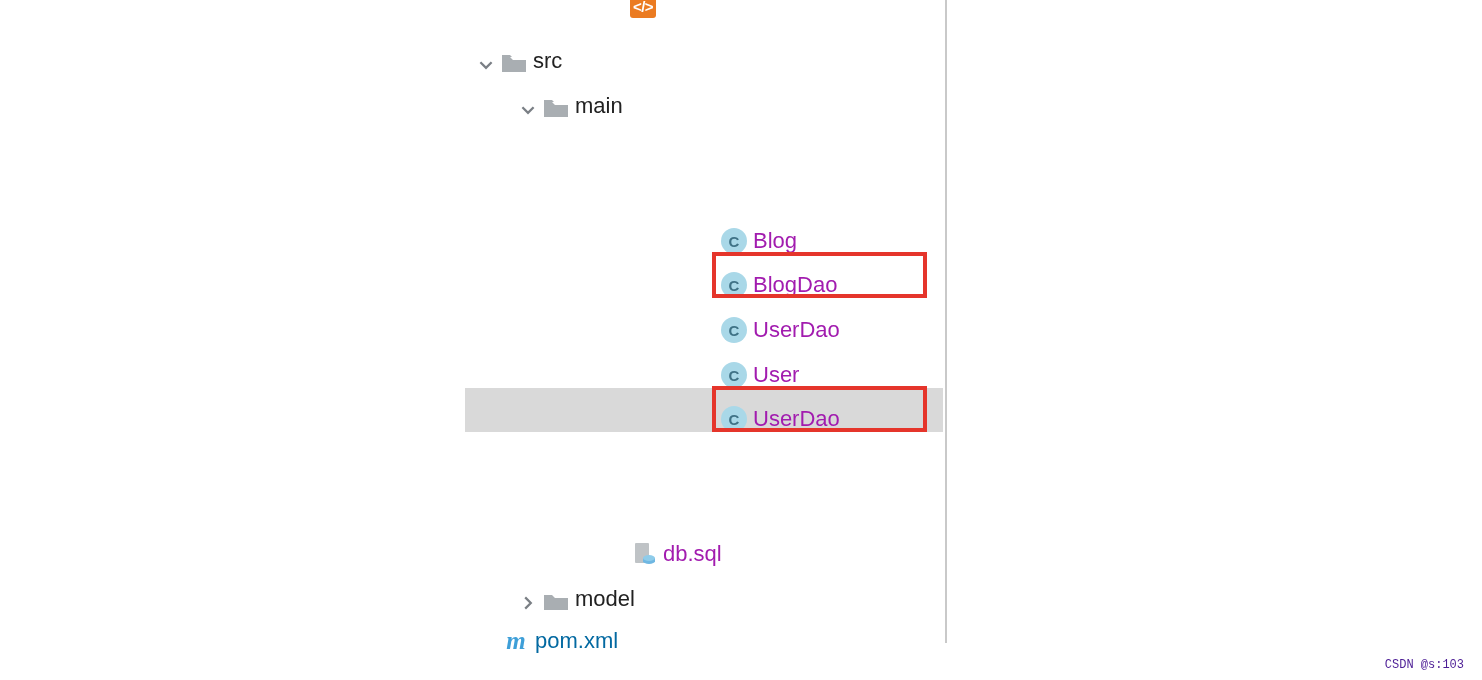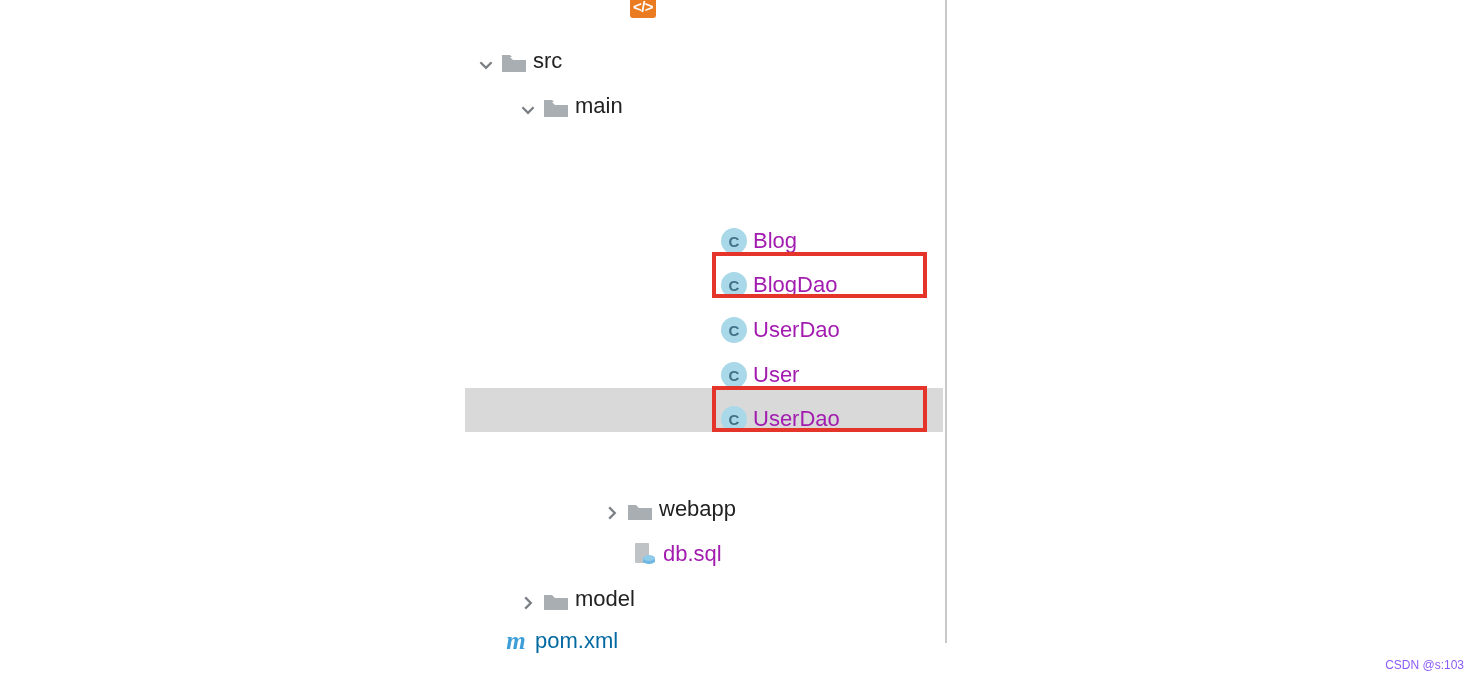--- a/index.html
+++ b/index.html
@@ -16,21 +16,21 @@
   .res svg{width:26px;height:22px}
   .sql svg{width:26px;height:26px}
   .mvn{width:26px;height:26px;font-family:Georgia,serif;font-style:italic;font-weight:bold;color:#3e9fd8;font-size:25px}
   .xml{width:26px;height:22px;background:#eb7b21;border-radius:3px;color:#fff;font-size:15px;font-weight:700}
   .lbl{white-space:nowrap}
   .green{color:#a21caf}
   .brown{color:#0369a1}
   .sel{position:absolute;left:0;height:44px;background:#d9d9d9}
   .box{position:absolute;border:4px solid #e5352b;pointer-events:none}
   .cut{position:absolute;font-size:22px;color:#d35427;font-weight:600;letter-spacing:-0.5px}
-  .wm{position:absolute;right:18px;bottom:8px;font-size:12px;color:#8b5cf6;font-family:Liberation Sans, sans-serif}
+  .wm{position:absolute;right:18px;bottom:8px;font-size:12px;color:#4c1d95;font-family:Liberation Mono, monospace}
 </style>
 </head>
 <body>
 
 <div class="stage">
   <div class="panel">
 
     <div class="sel" style="top:388px;width:478px"></div>
 
     <div class="cut" style="left:165px;top:-8px">
@@ -88,33 +88,20 @@
       <span class="icon class">C</span>
       <span class="lbl green">User</span>
     </div>
 
     <div class="row" style="left:256px;top:388px">
       <span class="icon class">C</span>
       <span class="lbl green">UserDao</span>
     </div>
 
 
-    <div class="row" style="left:138px;top:478px">
-      <span class="arrow">
-          <svg viewBox="0 0 10 10">
-            <path d="M3 1 L7 5 L3 9" fill="none" stroke="#7a7f85" stroke-width="1.6"></path>
-          </svg>
-        </span>
-      <span class="icon folder">
-          <svg viewBox="0 0 26 22">
-            <path fill="#a9aeb2" d="M1 5h8l3 3h13v12H1z"></path>
-          </svg>
-        </span>
-      <span class="lbl">webapp</span>
-    </div>
 
     <div class="row" style="left:166px;top:523px">
       <span class="icon sql">
           <svg viewBox="0 0 26 26">
             <rect x="4" y="2" width="14" height="20" fill="#bfc3c6" rx="1"></rect>
             <ellipse cx="18" cy="20" rx="6" ry="3" fill="#6fb7e2"></ellipse>
             <rect x="12" y="17" width="12" height="4" fill="#6fb7e2"></rect>
             <ellipse cx="18" cy="17" rx="6" ry="3" fill="#8fccea"></ellipse>
           </svg>
         </span>

